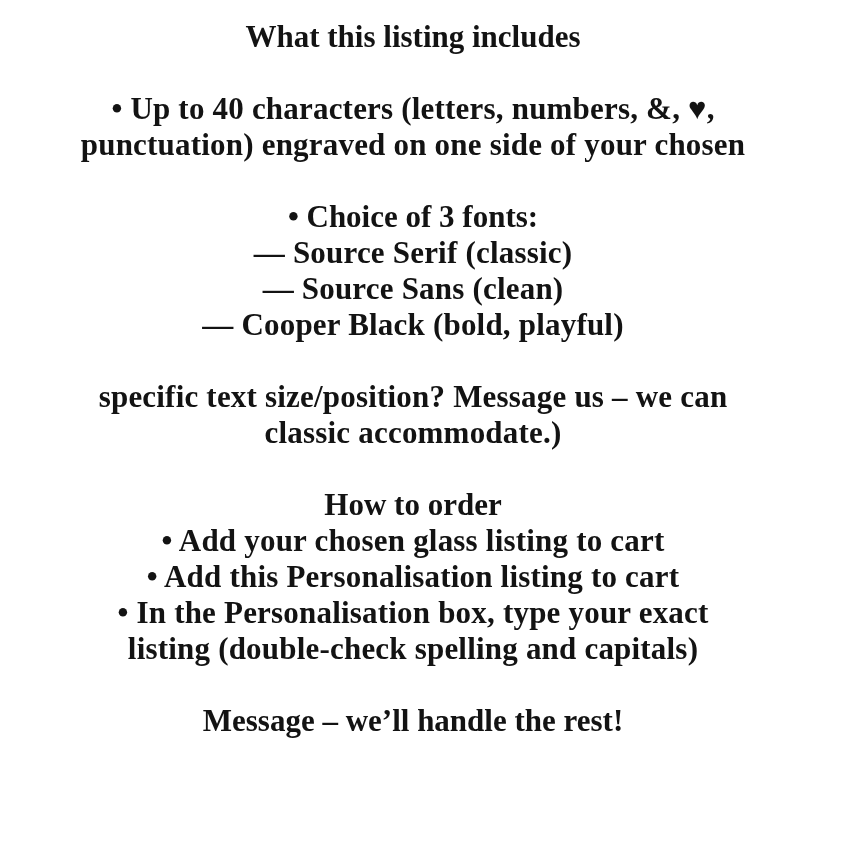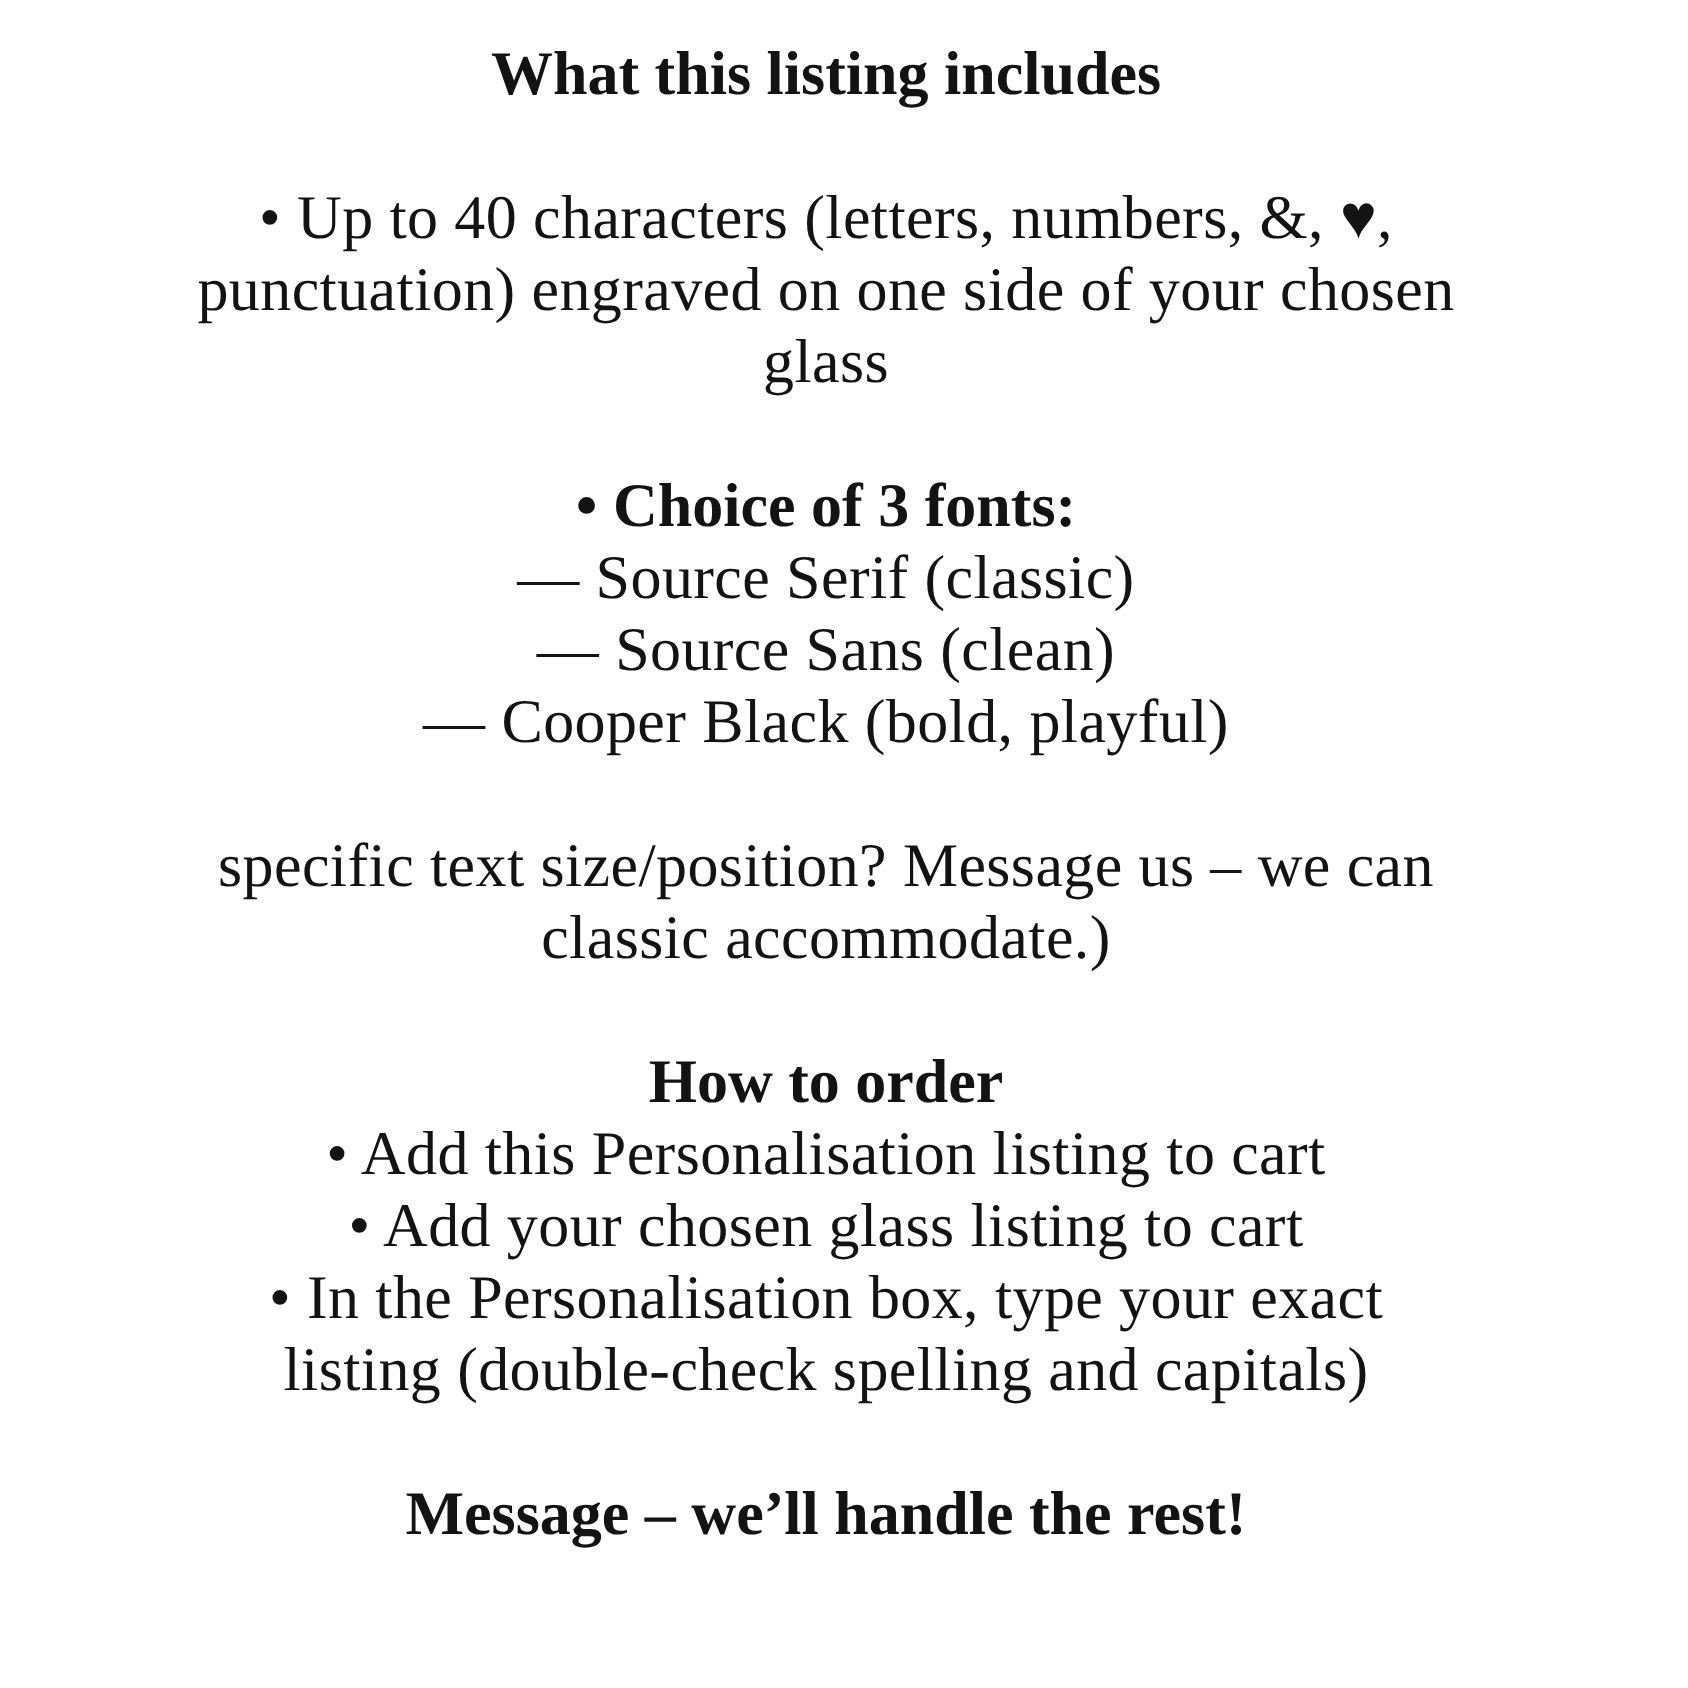--- a/index.html
+++ b/index.html
@@ -20,54 +20,54 @@
     height: 844px;
     padding-top: 19px;
     text-align: center;
   }
   .line {
     height: 36px;
     line-height: 36px;
     font-size: 31px;
     white-space: nowrap;
     letter-spacing: 0.2px;
+    font-weight: bold;
   }
   .heading {
     font-weight: bold;
     letter-spacing: 0px;
   }
   .blank {
     height: 36px;
   }
 </style>
 </head>
 <body style="background: rgb(255, 255, 255); color: rgb(19, 19, 19);">
 
 <main class="page">
 
   <div class="line heading">What this listing includes</div>
   <div class="line blank"></div>
 
   <div class="line">• Up to 40 characters (letters, numbers, &amp;, ♥,</div>
   <div class="line">punctuation) engraved on one side of your chosen</div>
-  <div class="line">glass</div>
   <div class="line blank"></div>
 
   <div class="line heading">• Choice of 3 fonts:</div>
   <div class="line">— Source Serif (classic)</div>
   <div class="line">— Source Sans (clean)</div>
   <div class="line">— Cooper Black (bold, playful)</div>
   <div class="line blank"></div>
 
   <div class="line">specific text size/position? Message us – we can</div>
   <div class="line">classic accommodate.)</div>
   <div class="line blank"></div>
 
   <div class="line heading">How to order</div>
+  <div class="line">• Add your chosen glass listing to cart</div>
   <div class="line">• Add this Personalisation listing to cart</div>
-  <div class="line">• Add your chosen glass listing to cart</div>
   <div class="line">• In the Personalisation box, type your exact</div>
   <div class="line">listing (double-check spelling and capitals)</div>
   <div class="line blank"></div>
 
   <div class="line heading">Message – we’ll handle the rest!</div>
 
 </main>
 
 </body></html>

